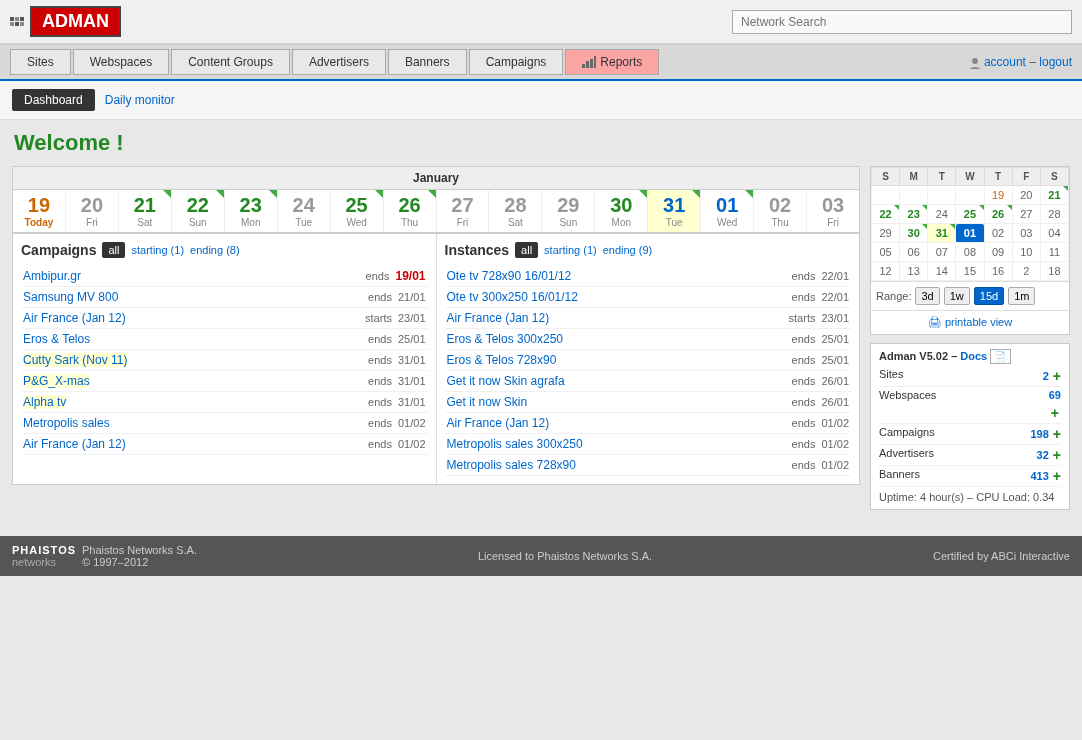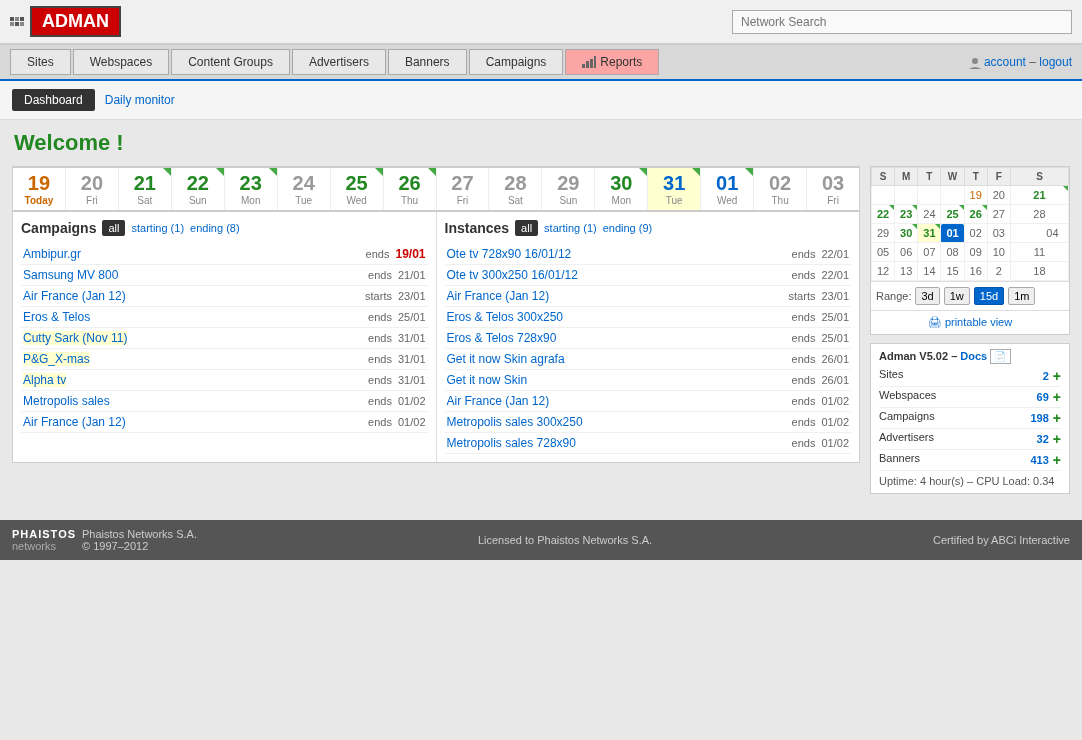--- a/index.html
+++ b/index.html
@@ -148,20 +148,21 @@
   <a href="#" class="subnav-link">Daily monitor</a>
 </div>
 
 <div id="welcome">Welcome !</div>
 
 <div id="main">
   <div id="calendar-section">
 
     <div class="cal-outer">
       <div class="cal-header">
+        <div class="cal-month-title" style="flex:9;">January</div>
       </div>
       <div class="cal-days-row" id="cal-days-row">
       <div class="cal-day-cell">
 
     <div class="cal-day-num" style="color:#cc6600">19</div>
     <div class="cal-day-label today">Today</div>
   </div>
           <div class="cal-day-cell">
 
     <div class="cal-day-num" style="color:#999">20</div>
@@ -432,21 +433,21 @@
               <td style="color: rgb(102, 102, 102);">27</td>
               <td style="color: rgb(102, 102, 102);">28</td>
             </tr>
             <tr>
               <td style="color: rgb(102, 102, 102);">29</td>
               <td class="mc-corner" style="color: rgb(34, 136, 34); font-weight: bold;">30</td>
               <td class="mc-corner" style="color: rgb(34, 136, 34); background: rgb(255, 255, 208); font-weight: bold;">31</td>
               <td style="background: rgb(0, 102, 204); color: white; border-radius: 2px; font-weight: bold;">01</td>
               <td style="color: rgb(102, 102, 102);">02</td>
               <td style="color: rgb(102, 102, 102);">03</td>
-              <td style="color: rgb(102, 102, 102); padding-left: 28px;">04</td>
+              <td style="color: rgb(102, 102, 102);">04</td>
             </tr>
             <tr>
               <td style="color: rgb(102, 102, 102);">05</td>
               <td style="color: rgb(102, 102, 102);">06</td>
               <td style="color: rgb(102, 102, 102);">07</td>
               <td style="color: rgb(102, 102, 102);">08</td>
               <td style="color: rgb(102, 102, 102);">09</td>
               <td style="color: rgb(102, 102, 102);">10</td>
               <td style="color: rgb(102, 102, 102);">11</td>
             </tr>
@@ -480,21 +481,21 @@
       <div id="stat-rows">
           <div class="stat-row">
     <span class="stat-name">Sites</span>
     <span style="display:flex;gap:4px;align-items:center;">
       <span class="stat-val">2</span>
       <span class="stat-plus">+</span>
     </span>
   </div>
           <div class="stat-row">
     <span class="stat-name">Webspaces</span>
-    <span style="display:flex;gap:4px;align-items:center;">
+    <span style="display:flex;gap:4px;align-items:center;flex-direction:column;">
       <span class="stat-val">69</span>
       <span class="stat-plus">+</span>
     </span>
   </div>
           <div class="stat-row">
     <span class="stat-name">Campaigns</span>
     <span style="display:flex;gap:4px;align-items:center;">
       <span class="stat-val">198</span>
       <span class="stat-plus">+</span>
     </span>

